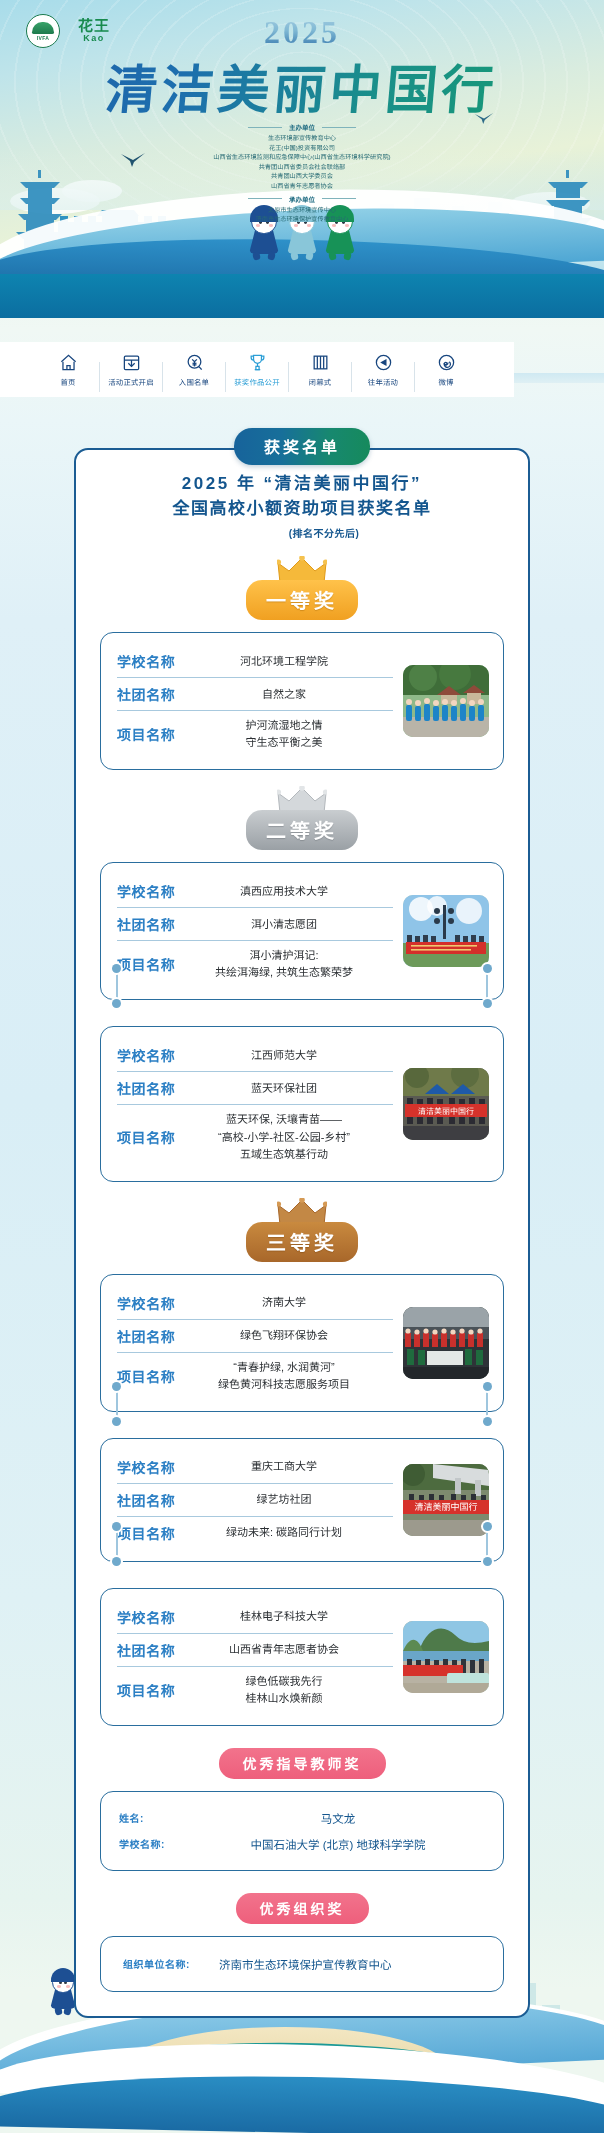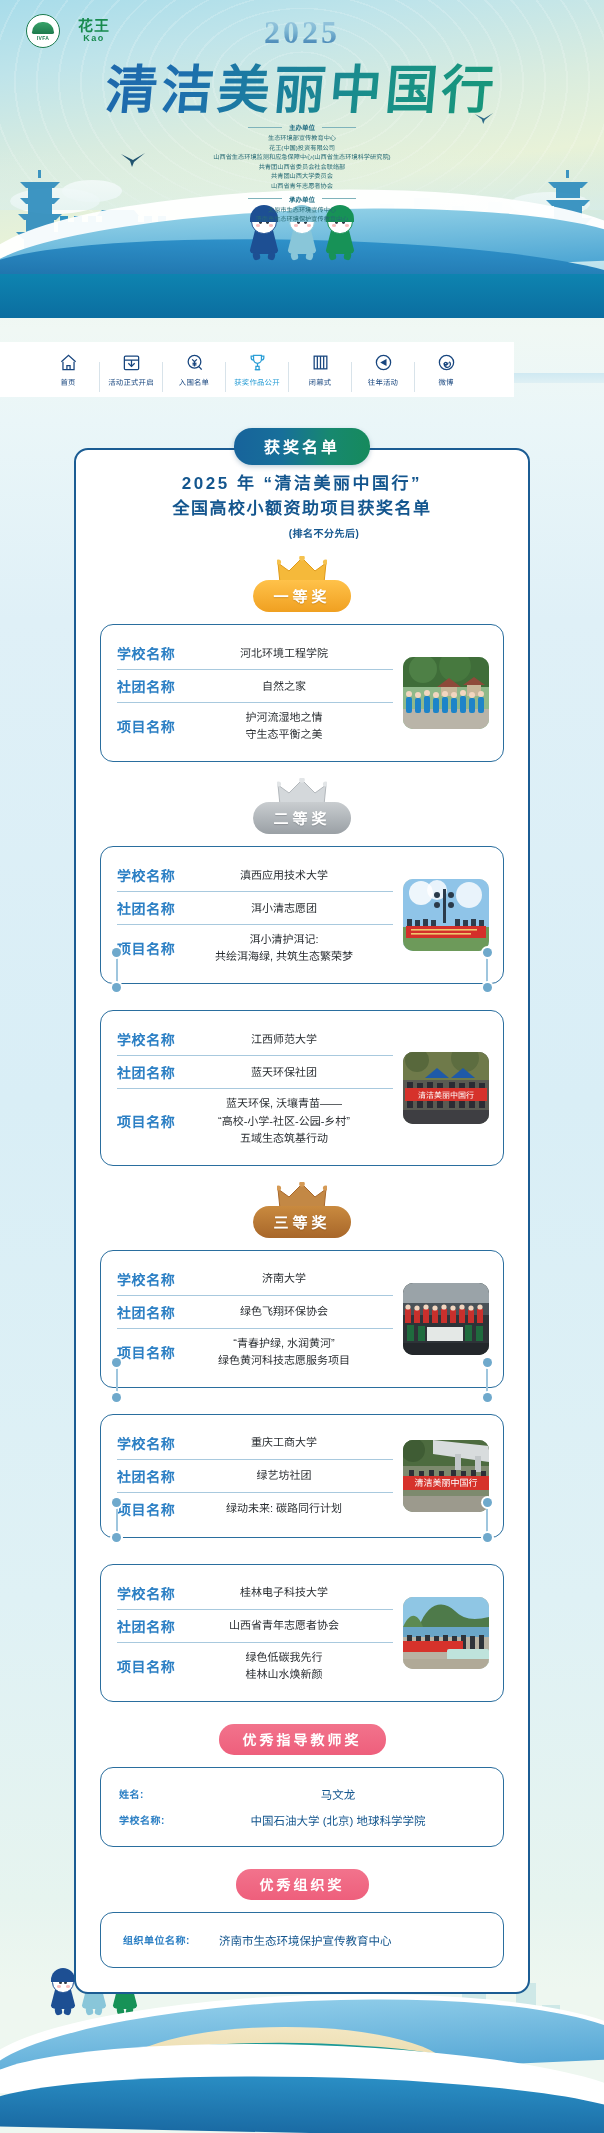--- a/index.html
+++ b/index.html
@@ -271,21 +271,21 @@
   
   .award-head {
     margin: 16px auto 0;
     width: 140px;
     position: relative;
     text-align: center;
   }
   .crown { display: block; margin: 0 auto -6px; }
   .award-pill {
     display: inline-block;
-    font-size: 15px; font-weight: 700; letter-spacing: 4px;
+    font-size: 20px; font-weight: 700; letter-spacing: 4px;
     color: #ffffff;
     padding: 5px 20px 6px;
     border-radius: 16px;
     position: relative;
   }
   .pill-gold   { background: linear-gradient(180deg,#ffc24a,#f0a021); text-shadow: 0 1px 1px rgba(150,90,0,.35); }
   .pill-silver { background: linear-gradient(180deg,#c9cdd0,#9aa0a5); text-shadow: 0 1px 1px rgba(90,95,100,.35); }
   .pill-bronze { background: linear-gradient(180deg,#c98a3f,#a8672a); text-shadow: 0 1px 1px rgba(110,60,10,.35); }
 
   .sp-head {

